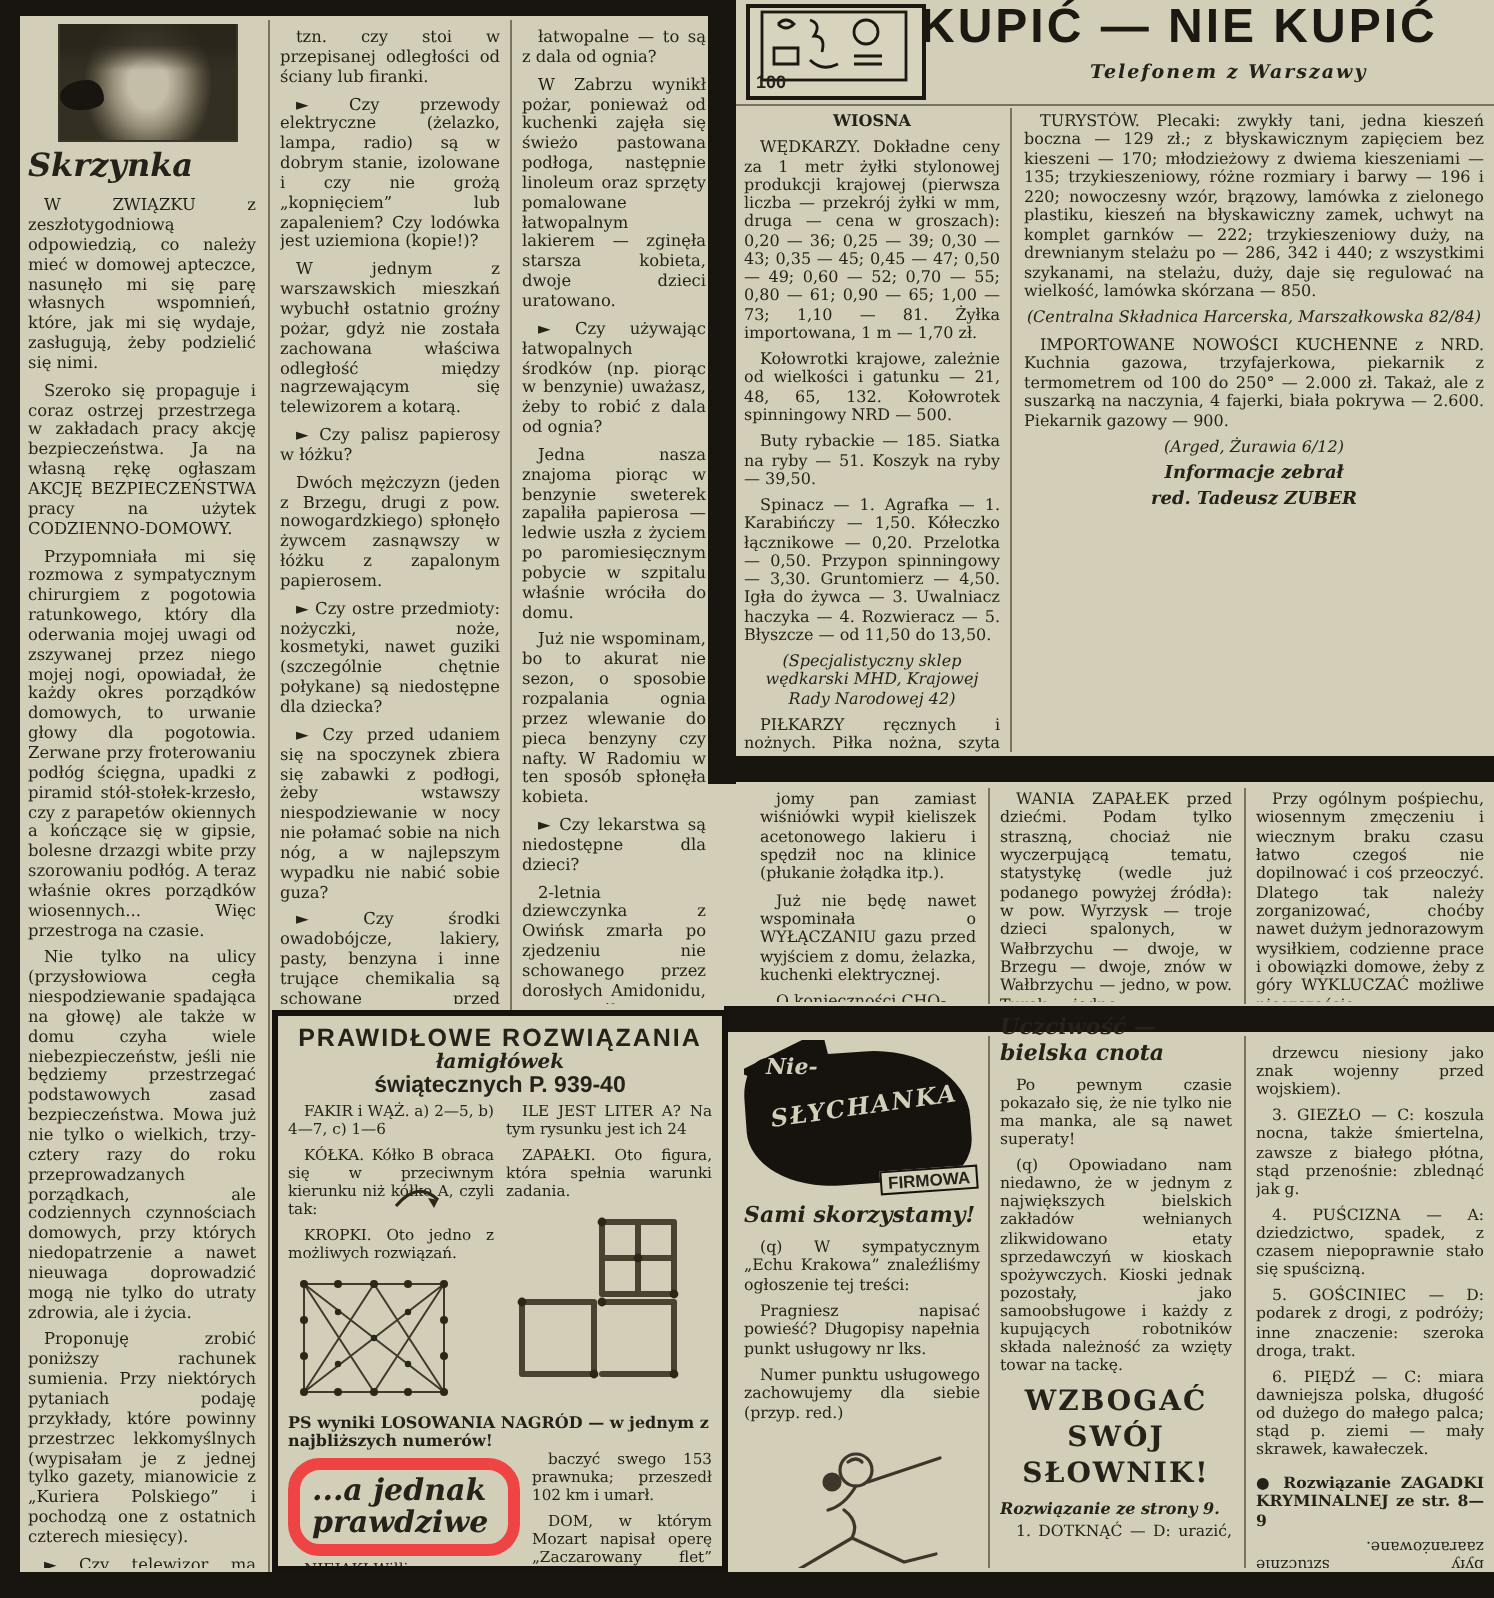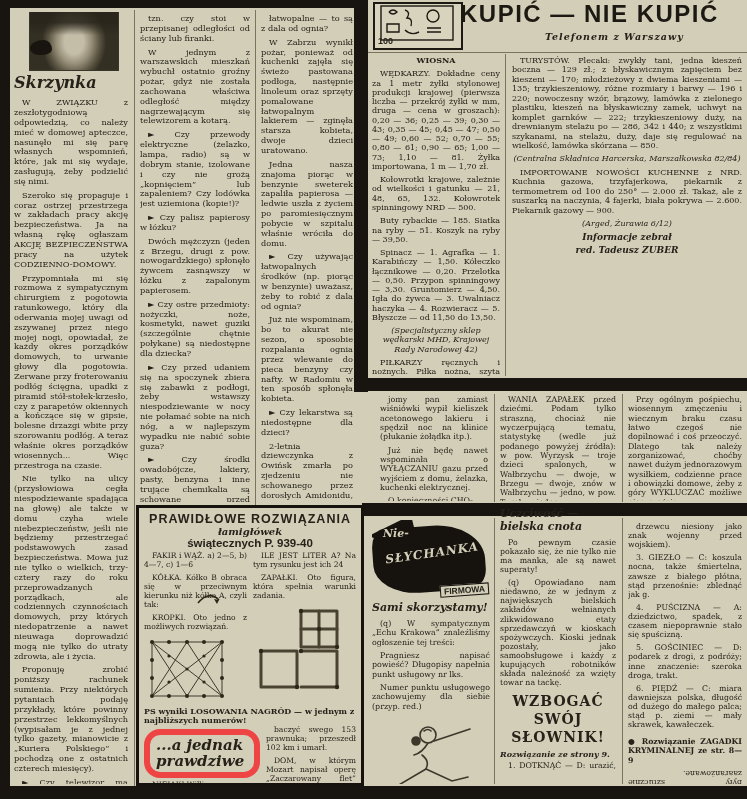--- a/index.html
+++ b/index.html
@@ -86,36 +86,36 @@
       <p class="para">Przypomniała mi się rozmowa z sympatycznym chirurgiem z pogotowia ratunkowego, który dla oderwania mojej uwagi od zszywanej przez niego mojej nogi, opowiadał, że każdy okres porządków domowych, to urwanie głowy dla pogotowia. Zerwane przy froterowaniu podłóg ścięgna, upadki z piramid stół-stołek-krzesło, czy z parapetów okiennych a kończące się w gipsie, bolesne drzazgi wbite przy szorowaniu podłóg. A teraz właśnie okres porządków wiosennych... Więc przestroga na czasie.</p>
       <p class="para">Nie tylko na ulicy (przysłowiowa cegła niespodziewanie spadająca na głowę) ale także w domu czyha wiele niebezpieczeństw, jeśli nie będziemy przestrzegać podstawowych zasad bezpieczeństwa. Mowa już nie tylko o wielkich, trzy-cztery razy do roku przeprowadzanych porządkach, ale codziennych czynnościach domowych, przy których niedopatrzenie a nawet nieuwaga doprowadzić mogą nie tylko do utraty zdrowia, ale i życia.</p>
       <p class="para">Proponuję zrobić poniższy rachunek sumienia. Przy niektórych pytaniach podaję przykłady, które powinny przestrzec lekkomyślnych (wypisałam je z jednej tylko gazety, mianowicie z „Kuriera Polskiego” i pochodzą one z ostatnich czterech miesięcy).</p>
       <p class="para">► Czy telewizor ma właściwą wentylację,</p>
     </div>
 </div>
 
 <div class="col" style="left:140px;top:14px;width:110px;height:488px;">
     <div>
       <p class="para">tzn. czy stoi w przepisanej odległości od ściany lub firanki.</p>
+      <p class="para">► Czy przewody elektryczne (żelazko, lampa, radio) są w dobrym stanie, izolowane i czy nie grożą „kopnięciem” lub zapaleniem? Czy lodówka jest uziemiona (kopie!)?</p>
       <p class="para">W jednym z warszawskich mieszkań wybuchł ostatnio groźny pożar, gdyż nie została zachowana właściwa odległość między nagrzewającym się telewizorem a kotarą.</p>
-      <p class="para">► Czy przewody elektryczne (żelazko, lampa, radio) są w dobrym stanie, izolowane i czy nie grożą „kopnięciem” lub zapaleniem? Czy lodówka jest uziemiona (kopie!)?</p>
       <p class="para">► Czy palisz papierosy w łóżku?</p>
       <p class="para">Dwóch mężczyzn (jeden z Brzegu, drugi z pow. nowogardzkiego) spłonęło żywcem zasnąwszy w łóżku z zapalonym papierosem.</p>
       <p class="para">► Czy ostre przedmioty: nożyczki, noże, kosmetyki, nawet guziki (szczególnie chętnie połykane) są niedostępne dla dziecka?</p>
       <p class="para">► Czy przed udaniem się na spoczynek zbiera się zabawki z podłogi, żeby wstawszy niespodziewanie w nocy nie połamać sobie na nich nóg, a w najlepszym wypadku nie nabić sobie guza?</p>
       <p class="para">► Czy środki owadobójcze, lakiery, pasty, benzyna i inne trujące chemikalia są schowane przed dzieckiem? Czy, jeśli są to środki</p>
     </div>
   </div>
 
 <div class="col" style="left:261px;top:14px;width:92px;height:488px;">
     <div>
       <p class="para">łatwopalne — to są z dala od ognia?</p>
       <p class="para">W Zabrzu wynikł pożar, ponieważ od kuchenki zajęła się świeżo pastowana podłoga, następnie linoleum oraz sprzęty pomalowane łatwopalnym lakierem — zginęła starsza kobieta, dwoje dzieci uratowano.</p>
+      <p class="para">► Czy używając łatwopalnych środków (np. piorąc w benzynie) uważasz, żeby to robić z dala od ognia?</p>
       <p class="para">Jedna nasza znajoma piorąc w benzynie sweterek zapaliła papierosa — ledwie uszła z życiem po paromiesięcznym pobycie w szpitalu właśnie wróciła do domu.</p>
-      <p class="para">► Czy używając łatwopalnych środków (np. piorąc w benzynie) uważasz, żeby to robić z dala od ognia?</p>
       <p class="para">Już nie wspominam, bo to akurat nie sezon, o sposobie rozpalania ognia przez wlewanie do pieca benzyny czy nafty. W Radomiu w ten sposób spłonęła kobieta.</p>
       <p class="para">► Czy lekarstwa są niedostępne dla dzieci?</p>
       <p class="para">2-letnia dziewczynka z Owińsk zmarła po zjedzeniu nie schowanego przez dorosłych Amidonidu, a półtoraroczne dziecko z Poznańskiego zatruło się śmiertelnie Askonerinem.</p>
     </div>
   </div>
 
 <div class="logoBox">
   <svg width="82" height="40" viewBox="0 0 82 40">
     <g stroke="#1c1812" fill="none" stroke-width="1.4">
       <rect x="6" y="2" width="72" height="34"></rect>

